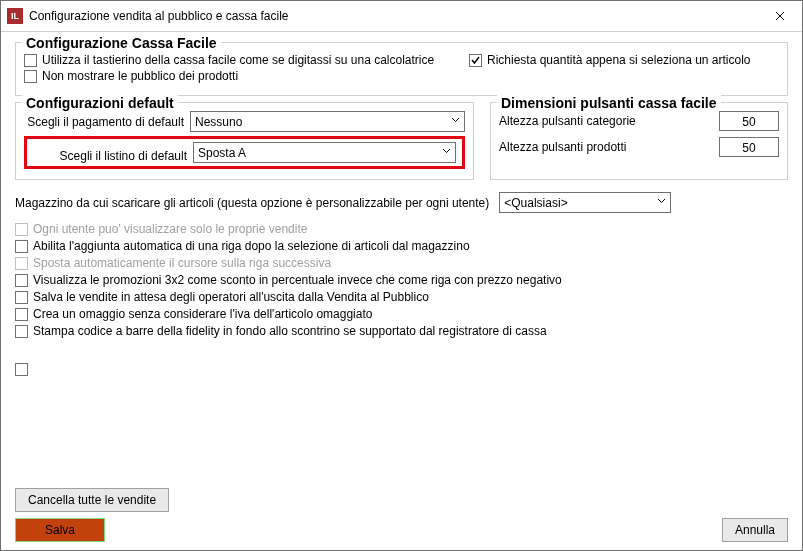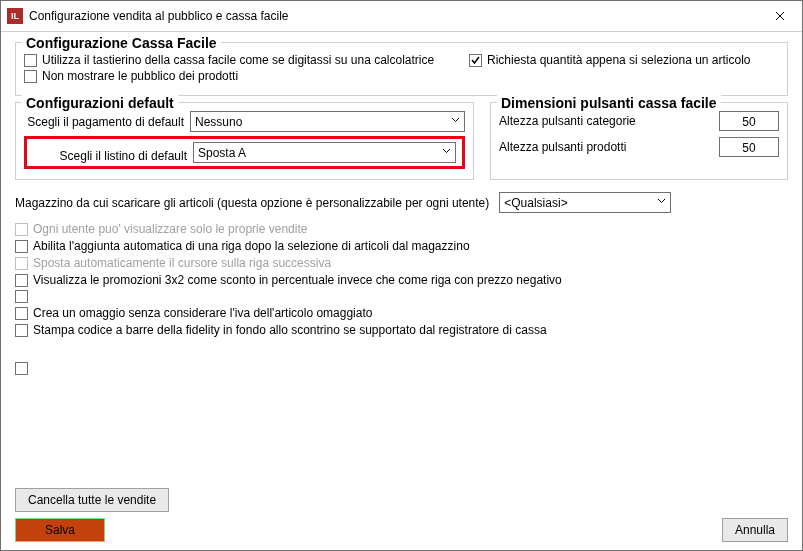--- a/index.html
+++ b/index.html
@@ -146,20 +146,21 @@
       <div class="cbwrap indent">
         <div class="cb disabled"></div>
         <span class="lbl disabled">Sposta automaticamente il cursore sulla riga successiva</span>
       </div>
       <div class="cbwrap">
         <div class="cb"></div>
         <span class="lbl">Visualizza le promozioni 3x2 come sconto in percentuale invece che come riga con prezzo negativo</span>
       </div>
       <div class="cbwrap">
         <div class="cb"></div>
+        <span class="lbl">Salva le vendite in attesa degli operatori all'uscita dalla Vendita al Pubblico</span>
       </div>
       <div class="cbwrap">
         <div class="cb"></div>
         <span class="lbl">Crea un omaggio senza considerare l'iva dell'articolo omaggiato</span>
       </div>
       <div class="cbwrap">
         <div class="cb"></div>
         <span class="lbl">Stampa codice a barre della fidelity in fondo allo scontrino se supportato dal registratore di cassa</span>
       </div>
     </div>

